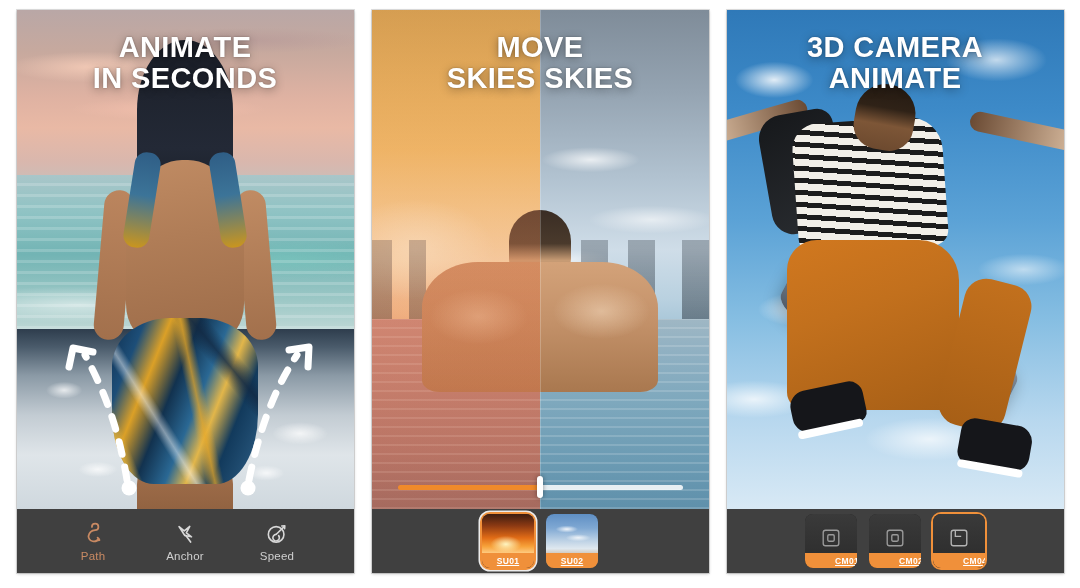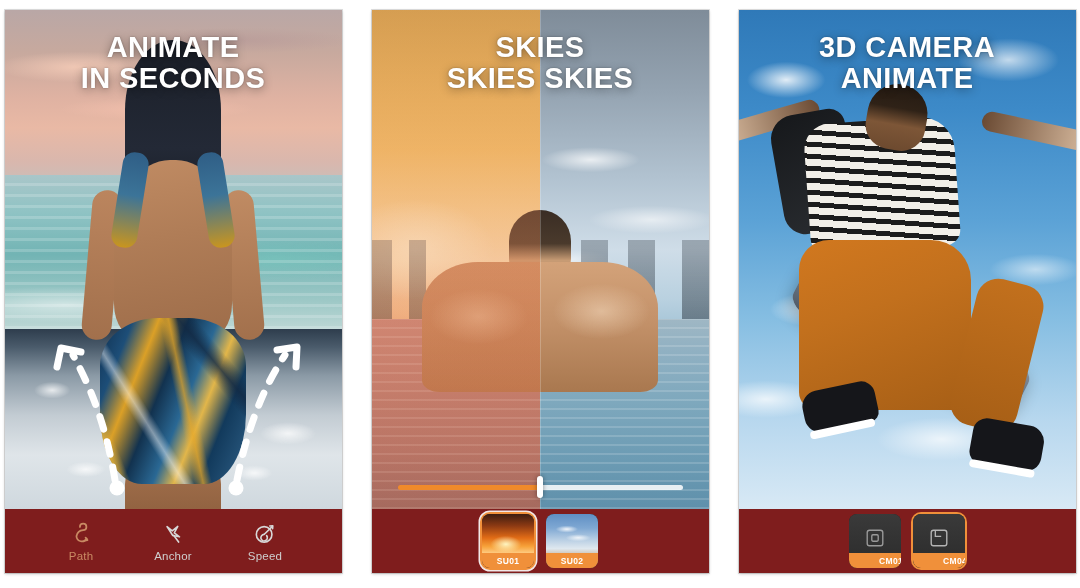--- a/index.html
+++ b/index.html
@@ -4,21 +4,21 @@
 <title>App Store Screenshots</title>
 <style>
   * { margin:0; padding:0; box-sizing:border-box; }
   html,body{
     width:1080px; height:588px; background:#ffffff; overflow:hidden;
     font-family:"Liberation Sans", sans-serif;
   }
   .gallery{
     position:relative; width:1080px; height:588px;
     display:flex; align-items:flex-start; justify-content:center;
-    gap:30px; padding-top:10px;
+    gap:18px; padding-top:10px;
   }
   .panel{
     position:relative; width:337px; height:563px;
     background:#000; overflow:hidden; flex:0 0 auto;
     box-shadow:0 0 0 1px rgba(0,0,0,.12), 0 1px 3px rgba(0,0,0,.22);
   }
   .stage{ position:absolute; inset:0 0 64px 0; overflow:hidden; }
 
   
   .headline{
@@ -312,21 +312,21 @@
   .p3-board:before,.p3-board:after{
     content:""; position:absolute; bottom:-9px; width:18px; height:18px;
     border-radius:50%; background:radial-gradient(circle at 35% 35%,#f2e3c4,#b99a5c);
   }
   .p3-board:before{ left:26px; }
   .p3-board:after{ right:26px; }
 
   
   .bottombar{
     position:absolute; left:0; right:0; bottom:0; height:64px;
-    background:#7f1d1d; display:flex; align-items:center;
+    background:#404040; display:flex; align-items:center;
     justify-content:center; z-index:50;
   }
   
   .tools{ display:flex; gap:30px; align-items:flex-start; }
   .tool{ width:62px; display:flex; flex-direction:column;
          align-items:center; gap:3px; cursor:pointer; }
   .tool .ico{ width:26px; height:26px; display:block; }
   .tool .lbl{ font-size:11.5px; color:#cfcfcf; letter-spacing:.2px; }
   .tool.active .lbl{ color:#c98a63; }
 
@@ -335,20 +335,21 @@
   .thumb{
     position:relative; width:52px; height:54px; border-radius:8px;
     overflow:hidden; cursor:pointer; background:#222;
   }
   .thumb .art{ position:absolute; inset:0; }
   .thumb .cap{
     position:absolute; left:0; right:0; bottom:0; height:15px;
     background:#f0903a; color:#fff; font-size:8.5px; font-weight:bold;
     display:flex; align-items:center; justify-content:center;
     letter-spacing:.3px;
+    text-decoration:underline;
   }
   .thumb.sel{ box-shadow:0 0 0 2px #f0903a, 0 0 0 3.5px rgba(255,255,255,.9); }
   .thumb.sel-orange{ box-shadow:0 0 0 2px #f0903a; }
 
   .sky-su01{ background:
       linear-gradient(180deg,#3d1c10 0%, #8d3a13 22%, #e06b16 44%,
                       #f7a23a 60%, #ffd08a 74%, #5d2c13 100%); }
   .sky-su01:after{ content:""; position:absolute; inset:0;
     background:radial-gradient(22px 12px at 46% 56%, rgba(255,250,200,.95), transparent 70%); }
   .sky-su02{ background:
@@ -459,21 +460,21 @@
       <div class="p2-seam"></div>
 
       <div class="p2-slider">
         <div class="p2-track-left"></div>
         <div class="p2-track-right"></div>
         <div class="p2-handle"></div>
       </div>
     </div>
 
     <div class="headline">
-      <span>SKIES</span>
+      <span>MOVE</span>
       <span class="l2">SKIES SKIES</span>
     </div>
 
     <div class="bottombar">
       <div class="thumbs">
 
         <div class="thumb sel">
           <div class="art sky-su01"></div>
           <div class="cap">SU01</div>
         </div>
@@ -518,20 +519,29 @@
         <div class="thumb cam">
           <div class="cam-art">
             <svg width="22" height="22" viewBox="0 0 24 24" fill="none" stroke="#9a9a9a" stroke-width="1.5">
               <rect x="3.5" y="3.5" width="17" height="17" rx="2.5"></rect>
               <rect x="8.5" y="8.5" width="7" height="7" rx="1.2"></rect>
             </svg>
           </div>
           <div class="cap">CM01</div>
         </div>
 
+        <div class="thumb cam">
+          <div class="cam-art">
+            <svg width="22" height="22" viewBox="0 0 24 24" fill="none" stroke="#9a9a9a" stroke-width="1.5">
+              <rect x="3.5" y="3.5" width="17" height="17" rx="2.5"></rect>
+              <rect x="8.5" y="8.5" width="7" height="7" rx="1.2"></rect>
+            </svg>
+          </div>
+          <div class="cap">CM02</div>
+        </div>
 
         <div class="thumb cam sel-orange">
           <div class="cam-art">
             <svg width="22" height="22" viewBox="0 0 24 24" fill="none" stroke="#b4b4b4" stroke-width="1.5">
               <rect x="3.5" y="3.5" width="17" height="17" rx="2.5"></rect>
               <path d="M8 3.8 v6.4 h6.4"></path>
             </svg>
           </div>
           <div class="cap">CM04</div>
         </div>

